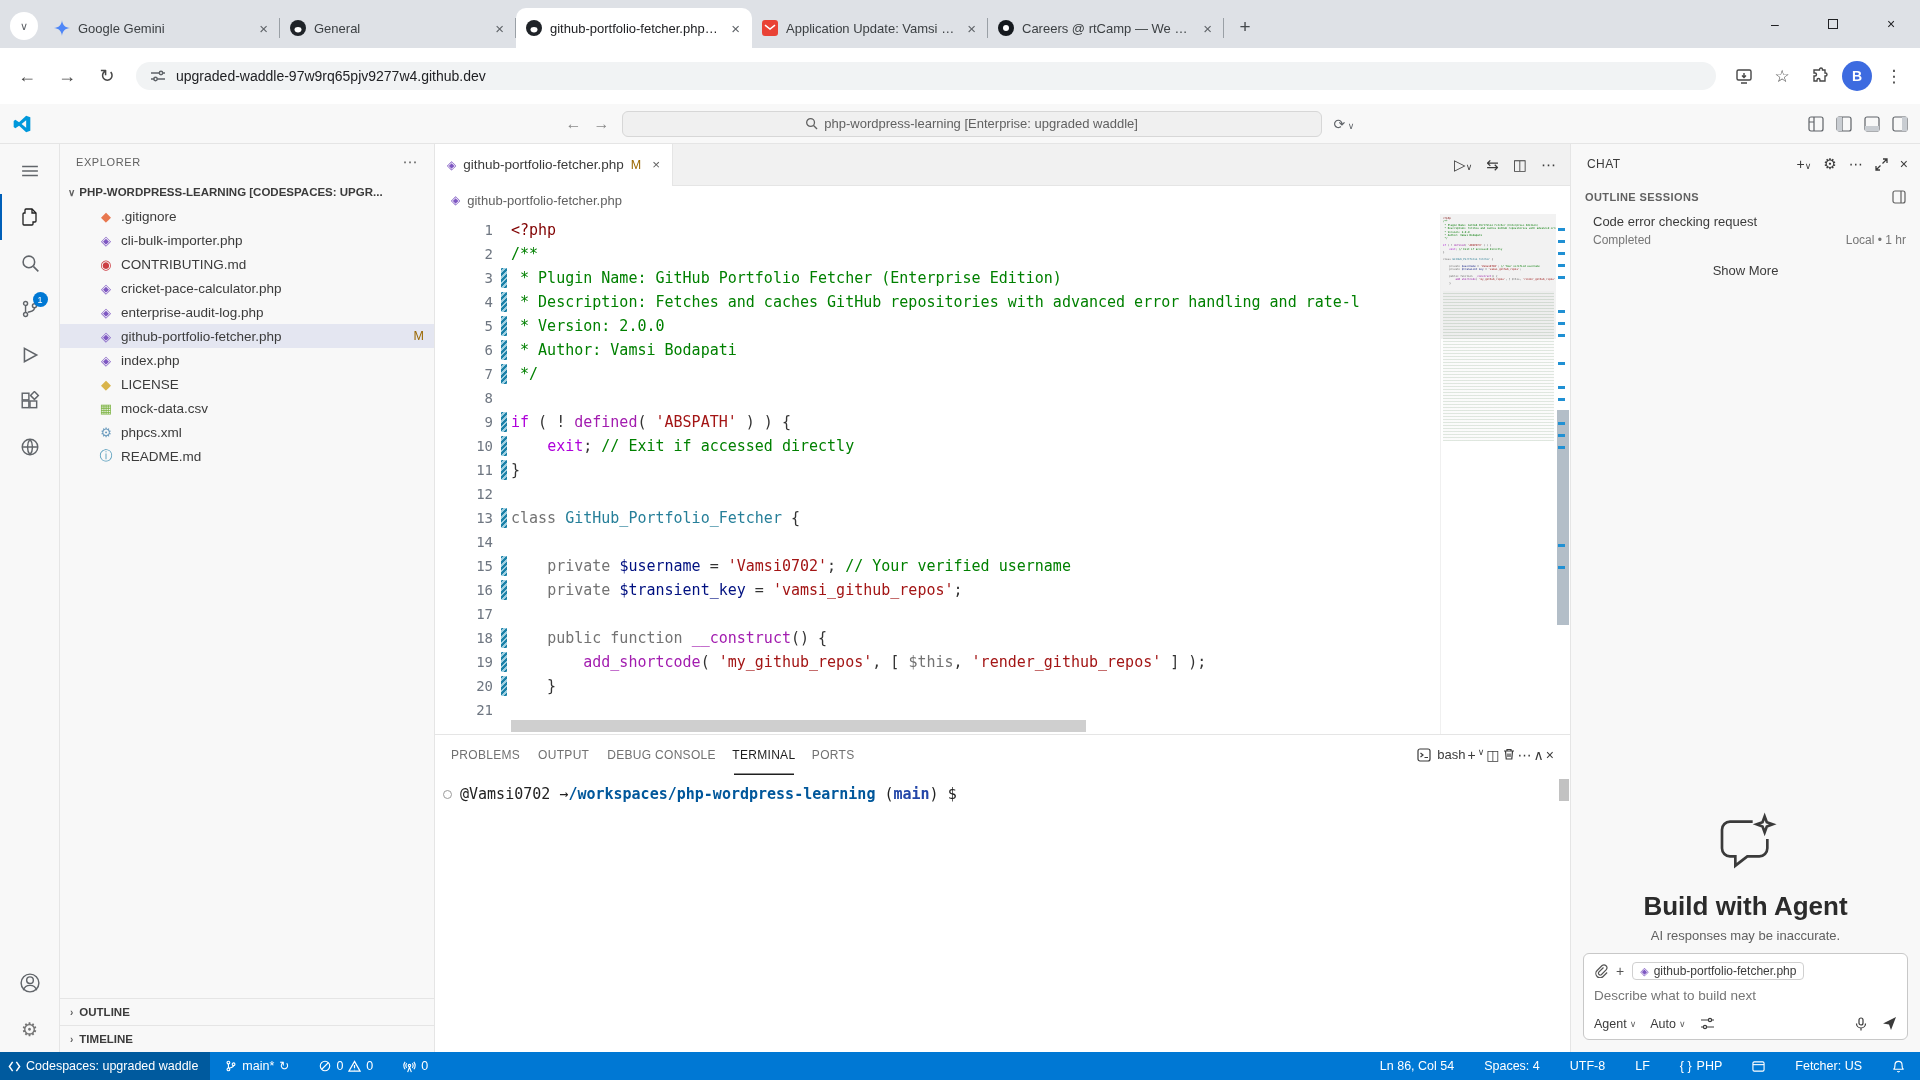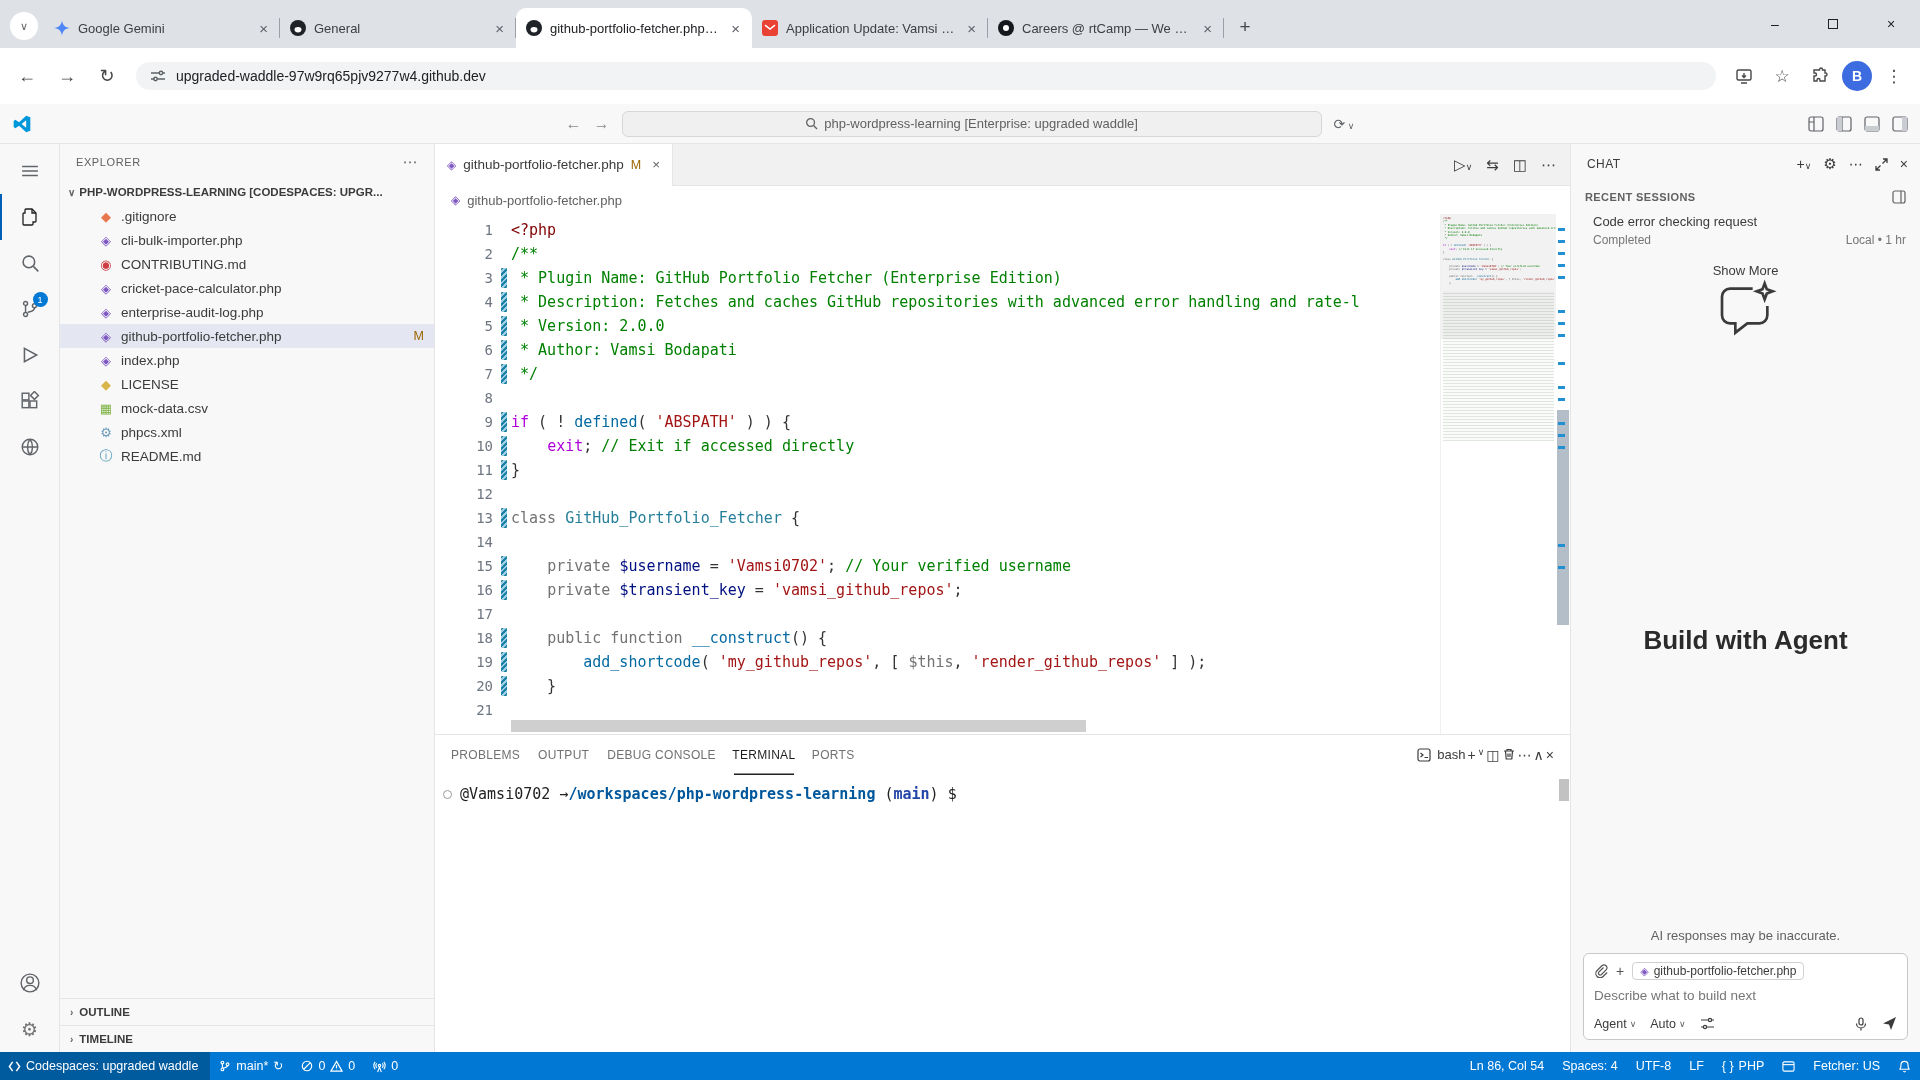--- a/index.html
+++ b/index.html
@@ -61,21 +61,21 @@
 .edactions{margin-left:auto;display:flex;align-items:center;gap:14px;padding-right:14px;color:#3b3b3b;font-size:15px}
 .breadcrumb{height:28px;display:flex;align-items:center;gap:7px;padding:0 16px;font-size:13px;color:#616161;flex:0 0 28px}
 .codewrap{flex:1;display:flex;position:relative;min-height:0;background:#fff;overflow:hidden}
 .codemain{flex:1;overflow:hidden;padding-top:4px}
 .cline{display:flex;height:24px;line-height:24px;font-family:"DejaVu Sans Mono",monospace;font-size:15px;white-space:pre}
 .lnum{width:58px;text-align:right;color:#6e7681;flex:0 0 58px;font-size:14px}
 .chbar{width:6px;margin:2px 4px 2px 8px;flex:0 0 6px;border-radius:1px}
 .chbar.on{background:repeating-linear-gradient(135deg,#1b81a8 0 2px,#9fd0e2 2px 4px)}
 .ltext{white-space:pre}
 .tk-tag{color:#800000}.tk-cm{color:#008000}.tk-kw{color:#737373}.tk-ctrl{color:#af00db}
-.tk-fn{color:#0369a1}.tk-str{color:#a31515}.tk-var{color:#001080}.tk-cls{color:#267f99}.tk-pln{color:#333}
+.tk-fn{color:#a21caf}.tk-str{color:#a31515}.tk-var{color:#001080}.tk-cls{color:#267f99}.tk-pln{color:#333}
 .minimap{width:116px;flex:0 0 116px;position:relative;border-left:1px solid #f0f0f0;overflow:hidden;padding:3px 2px}
 .mline{font-family:"DejaVu Sans Mono",monospace;font-size:2.6px;line-height:3.4px;white-space:pre}
 .mm-extra{margin-top:2px;height:150px;background:repeating-linear-gradient(#f8f8f8 0 2px,#c9d6c9 2px 3px);opacity:.6}
 .mm-slider{position:absolute;left:0;right:0;top:0;height:125px;background:rgba(0,0,0,.05)}
 .vsbar{width:14px;flex:0 0 14px;position:relative}
 .rmark{position:absolute;left:2px;width:7px;height:3px;background:#2090d3}
 .vthumb{position:absolute;left:1px;width:12px;top:196px;height:215px;background:#99a8b5;opacity:.75}
 .hscroll{position:absolute;left:76px;right:132px;bottom:2px;height:12px}
 .hthumb{height:12px;width:62%;background:#c7c7c7;opacity:.85}
 
@@ -95,37 +95,37 @@
 .chathead{height:40px;display:flex;align-items:center;padding:0 12px 0 16px;gap:12px;flex:0 0 40px}
 .chathead .t{font-size:12px;color:#3b3b3b;letter-spacing:.4px}
 .chicons{margin-left:auto;display:flex;align-items:center;gap:12px;color:#3b3b3b;font-size:14px}
 .recent{display:flex;align-items:center;padding:0 14px;height:26px;font-size:11px;font-weight:bold;letter-spacing:.4px;color:#616161}
 .recent .ric{margin-left:auto}
 .session{padding:4px 14px 2px 22px}
 .sess-title{font-size:13px;color:#3b3b3b}
 .sess-sub{display:flex;font-size:12px;color:#767676;margin-top:4px}
 .sess-sub .meta{margin-left:auto}
 .showmore{text-align:center;font-size:13px;color:#3b3b3b;margin:14px 0 0;cursor:pointer}
-.hero{flex:1;display:flex;flex-direction:column;align-items:center;justify-content:space-between;text-align:center;padding:0 26px;gap:6px}
+.hero{flex:1;display:flex;flex-direction:column;align-items:center;justify-content:flex-end;text-align:center;padding:0 26px;gap:6px}
 .hero-title{font-size:26px;font-weight:bold;color:#2b2b2b;margin-top:10px}
 .hero-note{font-size:13px;color:#616161}
 .hero-link-line{font-size:13px;color:#616161;line-height:1.45}
 .hero-link-line a{color:#005fb8;text-decoration:none}
 .chatinput{margin:10px 12px 12px;background:#fff;border:1px solid #c8c8c8;border-radius:6px;padding:8px 10px;display:flex;flex-direction:column;gap:8px}
 .chiprow{display:flex;align-items:center;gap:8px;color:#555}
 .chip{display:flex;align-items:center;gap:5px;border:1px solid #d0d0d0;border-radius:4px;padding:1px 7px;font-size:12px;color:#3b3b3b}
 .chip .ci{color:#7e57c2;font-size:11px}
 .chat-placeholder{font-size:13.5px;color:#767676;min-height:20px;cursor:text}
 .ctlrow{display:flex;align-items:center;gap:14px;font-size:12.5px;color:#3b3b3b}
 .ctl{display:flex;align-items:center;gap:3px;cursor:pointer}
 .ctl .chev{font-size:9px}
 .ctl-spacer{flex:1}
 
 .statusbar{height:28px;background:#0078d4;display:flex;align-items:center;color:#fff;font-size:12.5px;flex:0 0 28px}
-.sb-item{display:flex;align-items:center;gap:5px;padding:0 9px;height:100%;cursor:pointer}
+.sb-item{display:flex;align-items:center;gap:5px;padding:0 15px;height:100%;cursor:pointer}
 .sb-remote{background:#005a9e;padding:0 12px 0 8px}
 .sb-right{margin-left:auto;display:flex;align-items:center;height:100%}
 .ic{display:inline-flex;align-items:center;justify-content:center}
 </style>
 </head>
 <body>
 
 <div class="tabbar">
   <div class="tabsearch">∨</div>
   <div class="btabs">
@@ -539,21 +539,21 @@
           <span>⋯</span>
           <span>
               <svg width="13" height="13" viewBox="0 0 13 13" fill="none" stroke="#3b3b3b" stroke-width="1.3">
                 <path d="M8 1h4v4M5 12H1V8M12 1L7.5 5.5M1 12l4.5-4.5"></path>
               </svg>
             </span>
           <span>×</span>
         </div>
       </div>
       <div class="recent">
-        <span>RECENT SESSIONS</span>
+        <span>OUTLINE SESSIONS</span>
         <span class="ric">
             <svg width="14" height="14" viewBox="0 0 14 14" fill="none" stroke="#616161" stroke-width="1.2">
               <rect x="1" y="1" width="12" height="12" rx="2"></rect>
               <path d="M9 1v12"></path>
             </svg>
           </span>
       </div>
       <div class="session">
         <div class="sess-title">Code error checking request</div>
         <div class="sess-sub">

